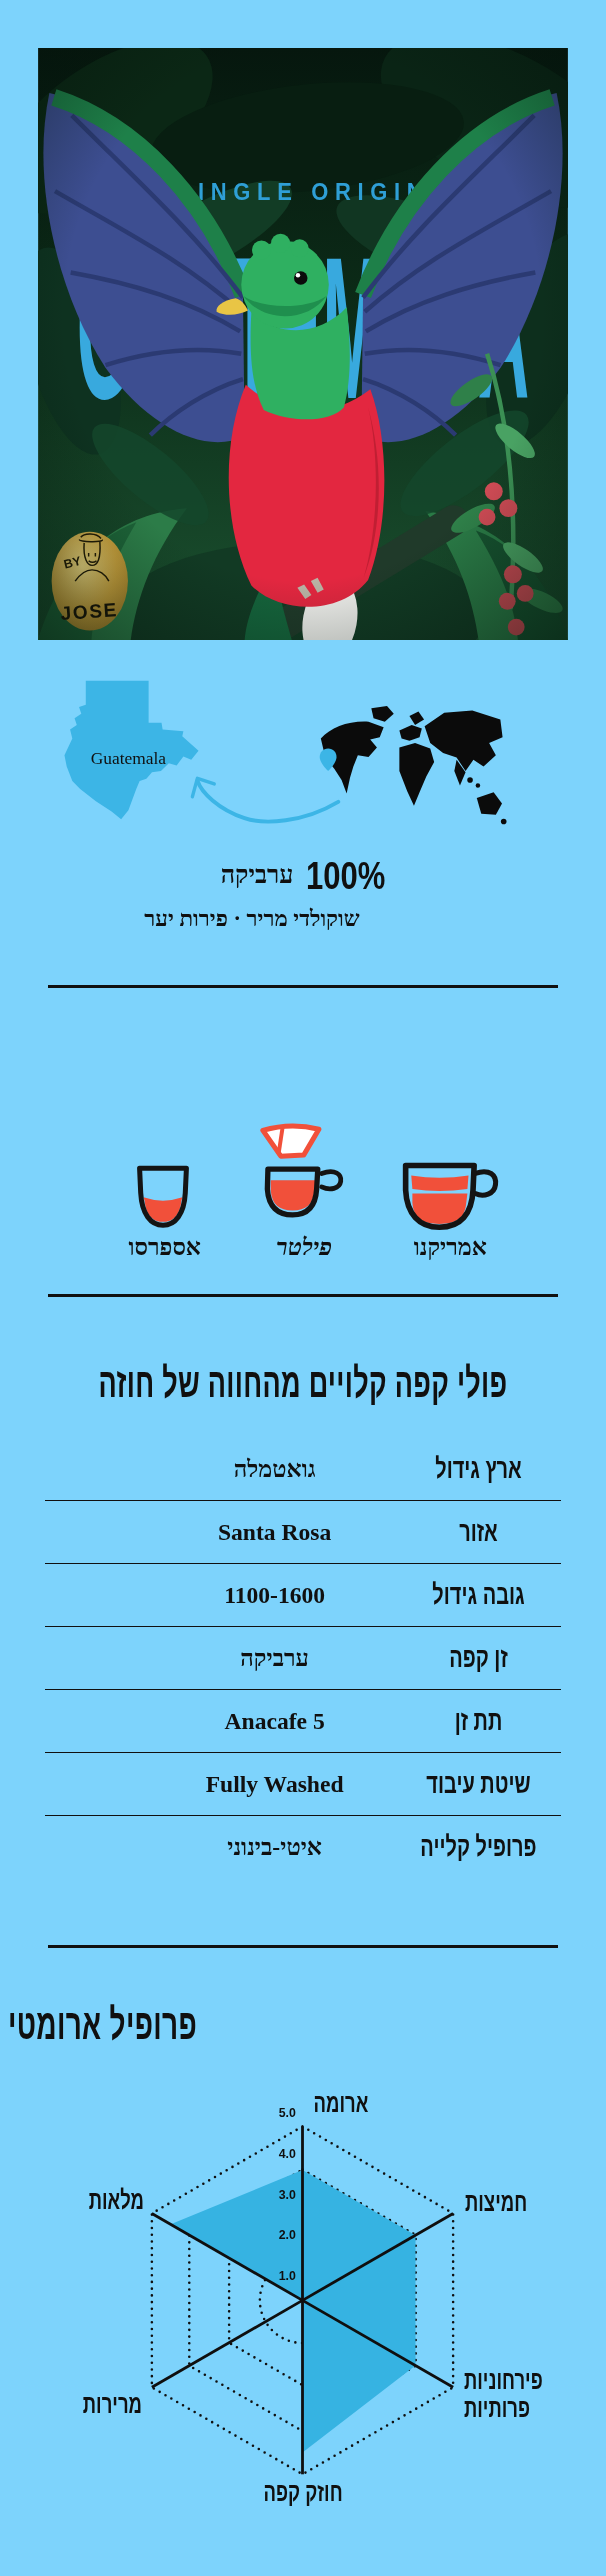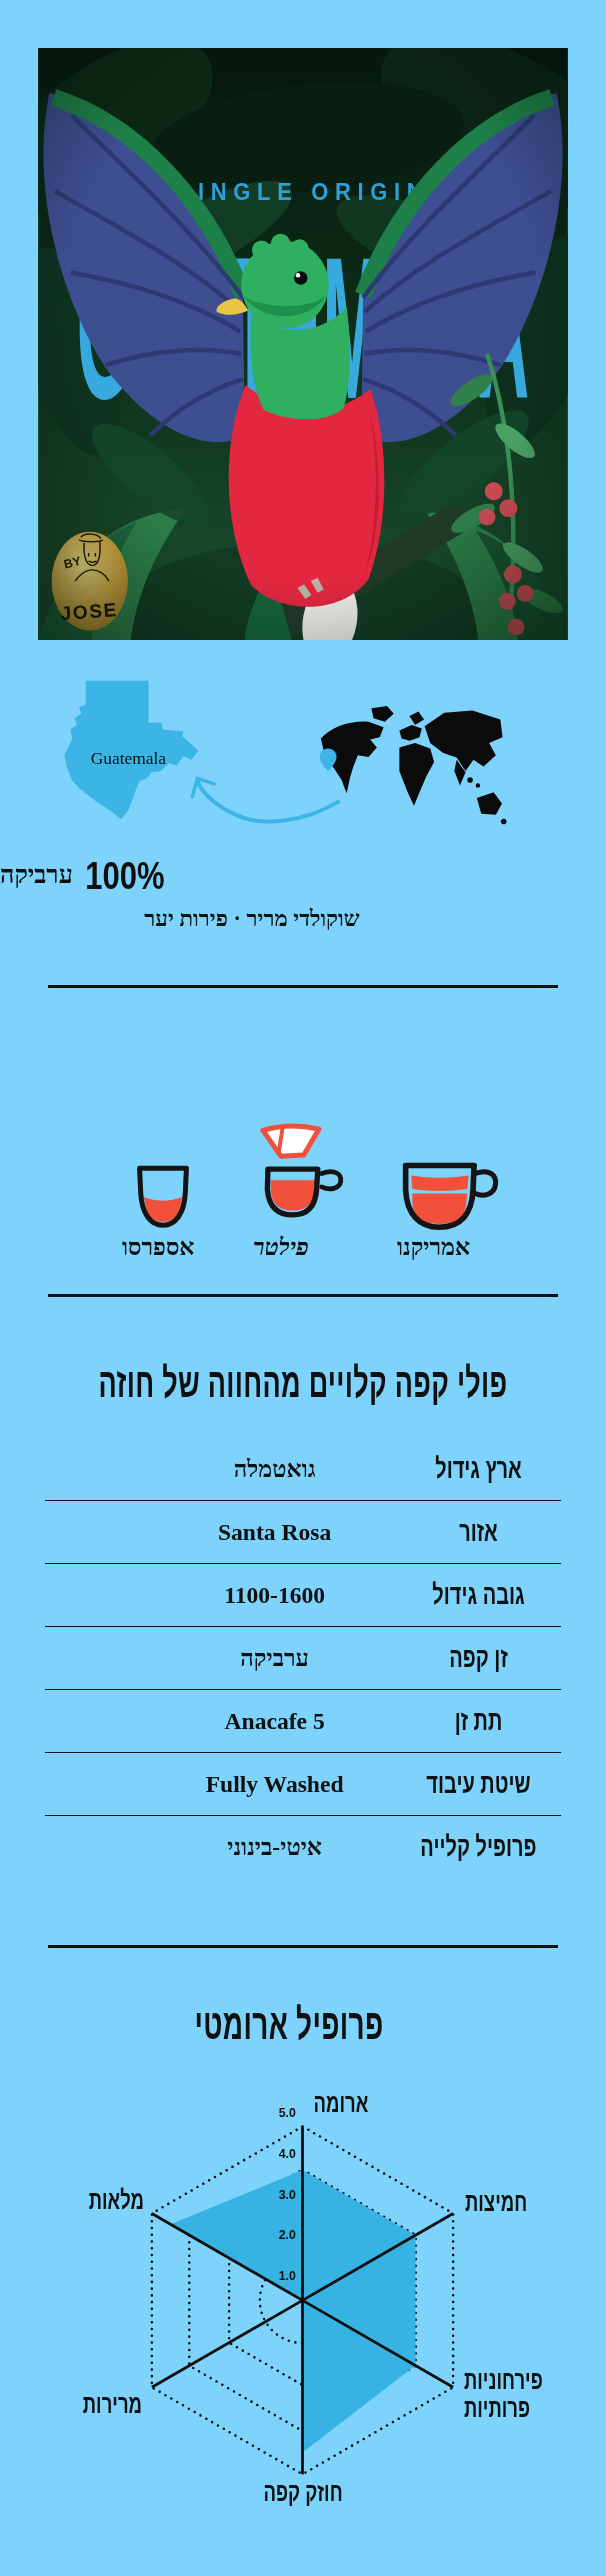--- a/index.html
+++ b/index.html
@@ -5,27 +5,27 @@
   html,body{margin:0;padding:0;background:#fff;}
   #page{position:relative;width:606px;height:2576px;background:#7dd3fc;overflow:hidden;
         font-family:"Liberation Sans",sans-serif;}
   .abs{position:absolute;}
   .cond{display:inline-block;font-family:"Liberation Sans",sans-serif;font-weight:bold;
         transform:scaleY(1.55);transform-origin:center center;letter-spacing:0.3px;color:#101010;}
   .serif{font-family:"Liberation Serif","DejaVu Serif",serif;color:#101010;}
   .divider{position:absolute;left:48px;width:510px;height:2.8px;background:#101010;}
   .heading{white-space:nowrap;}
   
-  #summary-line1{top:858px;left:0;width:606px;text-align:left;direction:rtl;}
+  #summary-line1{top:858px;left:0;width:606px;text-align:center;direction:rtl;}
   #summary-line1 .pct{font-weight:bold;font-size:31px;letter-spacing:0;
       display:inline-block;transform:scaleY(1.25);vertical-align:-3.4px;color:#101010;}
   #summary-line1 .variety{font-size:25px;font-weight:bold;margin-right:10px;}
   #summary-line2{top:906px;left:0;width:504px;text-align:center;direction:rtl;font-size:22.4px;font-weight:bold;}
   
-  .drink-label{top:1234px;font-size:23.6px;font-weight:bold;text-align:left;}
+  .drink-label{top:1234px;font-size:23.6px;font-weight:bold;text-align:right;}
   
   #detail-table{top:1438px;left:45px;width:516px;direction:rtl;}
   .drow{position:relative;height:62px;}
   .drow + .drow{border-top:1.7px solid #101010;}
   .drow .dlabel{position:absolute;right:16%;top:50%;transform:translate(50%,-50%) scaleY(1.4);
       font-weight:bold;font-size:20px;white-space:nowrap;color:#101010;}
   .drow .dvalue{position:absolute;right:55.5%;top:50%;transform:translate(50%,-50%);
       font-family:"Liberation Serif","DejaVu Serif",serif;font-size:23.6px;white-space:nowrap;color:#101010;
       font-variant-numeric:oldstyle-nums;font-weight:bold;}
   
@@ -245,21 +245,21 @@
       <span class="dvalue">Fully Washed</span>
     </div>
     <div class="drow">
       <span class="dlabel">פרופיל קלייה</span>
       <span class="dvalue">איטי-בינוני</span>
     </div>
   </div>
 
   <div class="divider" style="top:1945px;"></div>
 
-  <div class="abs" style="top:2009px;left:0;width:578px;text-align:center;">
+  <div class="abs" style="top:2009px;left:0;width:578px;padding-left:8px;">
     <span class="cond heading" style="font-size:28px;">פרופיל ארומטי</span>
   </div>
 
   <svg class="abs" style="left:22.4px;top:2077px;" width="561" height="449" viewBox="0 0 1000 800">
     <g stroke="#0f0f0f" fill="none" stroke-width="4.6" stroke-linecap="round" stroke-linejoin="round" stroke-dasharray="0,12">
       <circle cx="500" cy="398" r="76"></circle>
       <polygon points="500,247 630.8,322.5 630.8,473.5 500,549 369.2,473.5 369.2,322.5"></polygon>
       <polygon points="500,165 701.8,281.5 701.8,514.5 500,631 298.2,514.5 298.2,281.5"></polygon>
       <polygon points="500,88 768.5,243 768.5,553 500,708 231.5,553 231.5,243"></polygon>
     </g>

